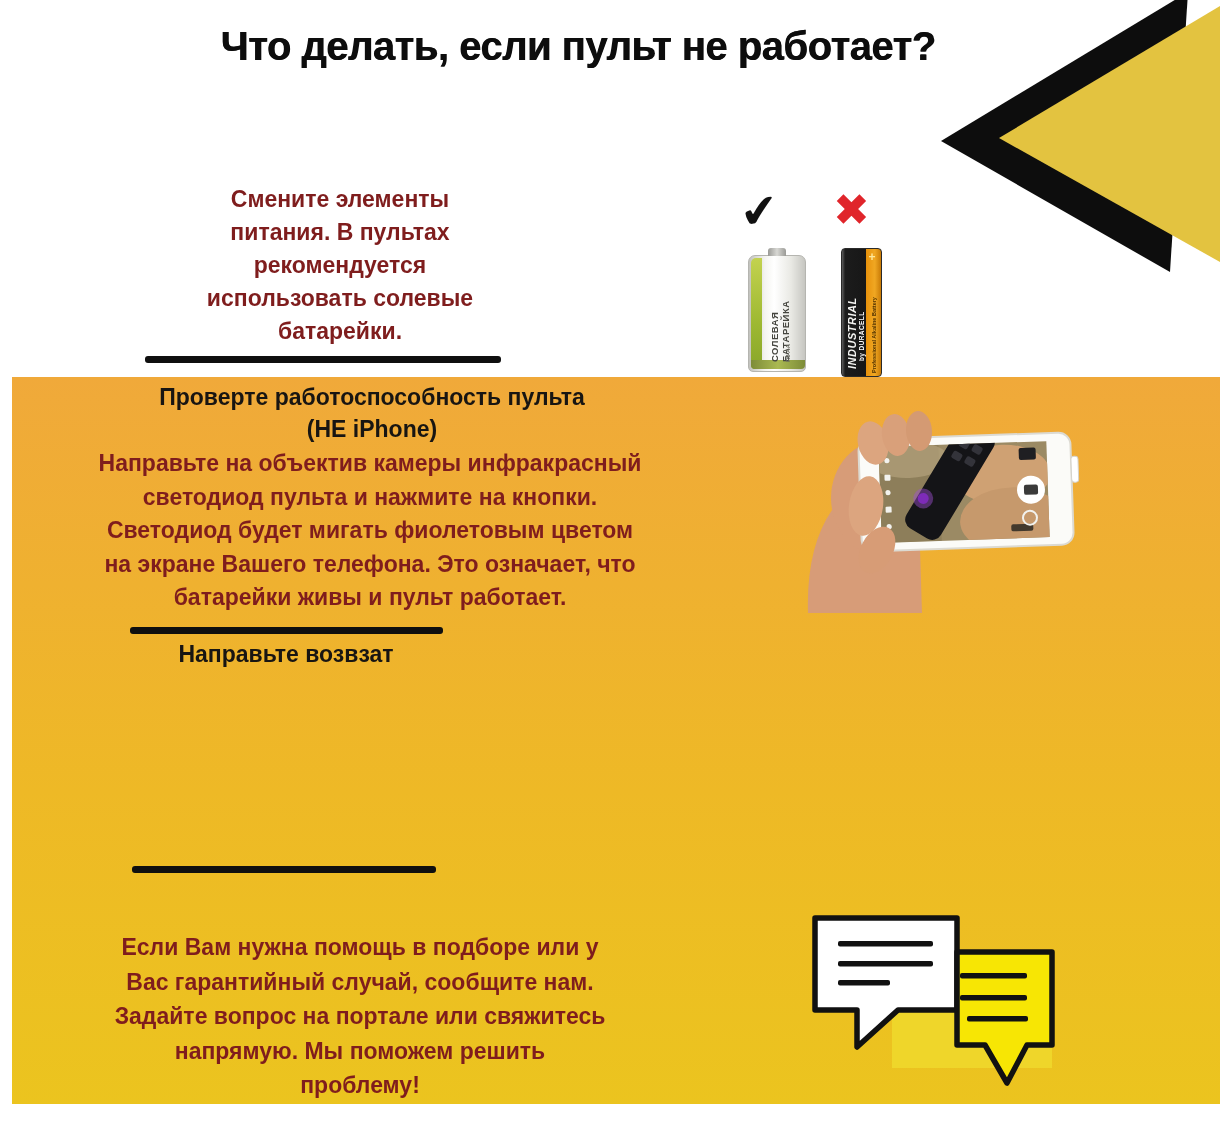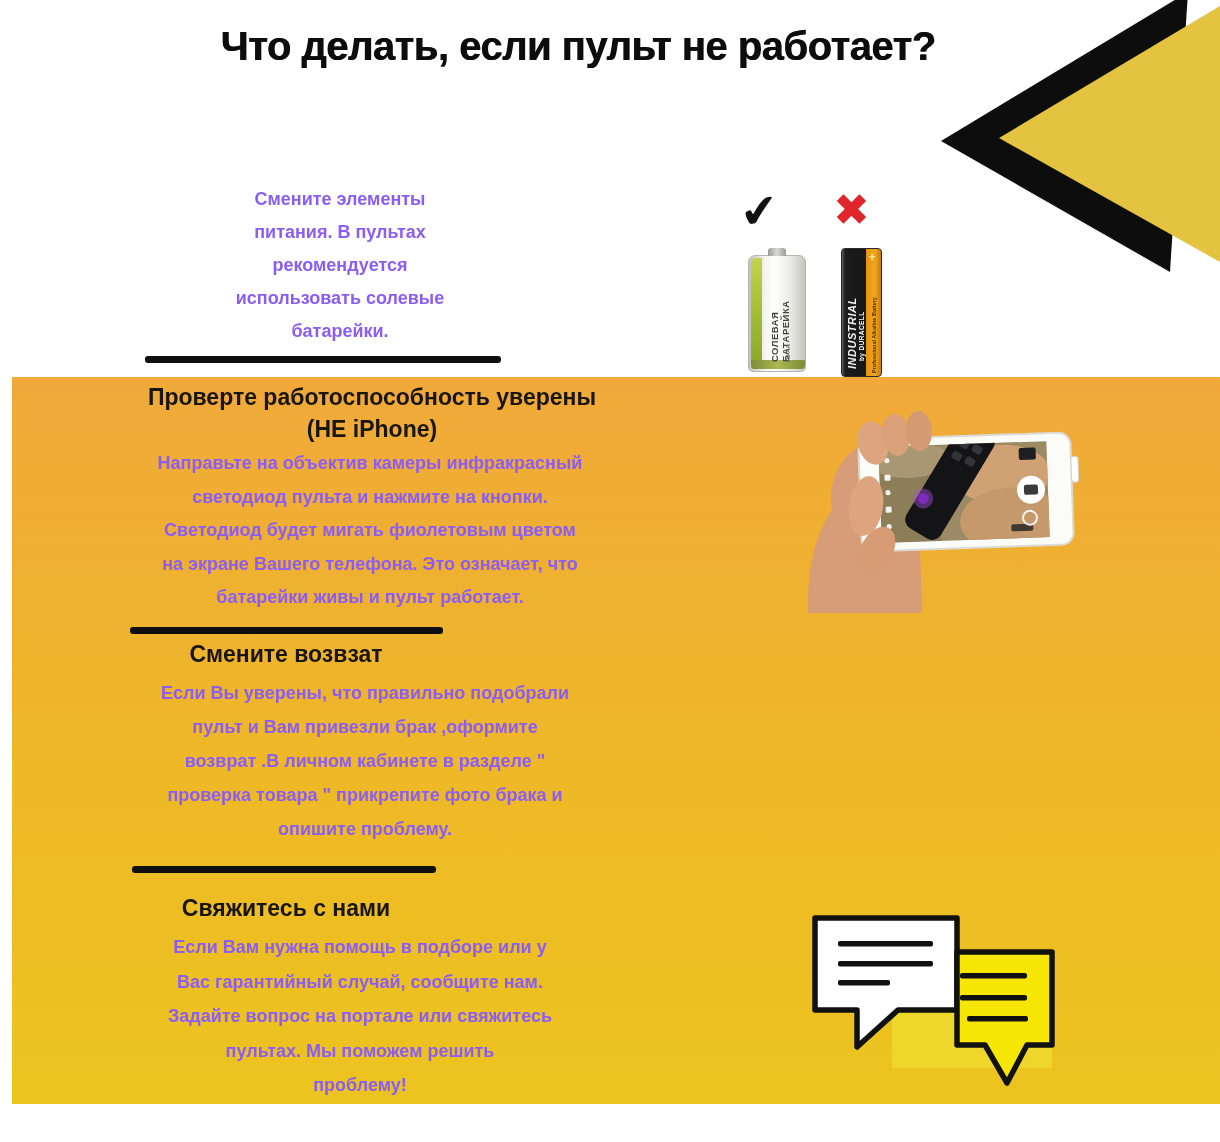--- a/index.html
+++ b/index.html
@@ -9,21 +9,21 @@
     font-family:"Liberation Sans","DejaVu Sans",sans-serif;
     color:#141414;
   }
   .abs{position:absolute;}
   .title{
     top:24px;left:0;width:1156px;text-align:center;
     font-size:40px;font-weight:700;letter-spacing:-0.5px;color:#0d0d0d;
     text-shadow:0.6px 0 #0d0d0d;
   }
   .body-text{
-    font-size:18px;font-weight:700;line-height:33px;color:#8b5cf6;
+    font-size:23px;font-weight:700;line-height:33px;color:#7f1d1d;
     white-space:pre-line;text-align:center;
   }
   .heading-text{
     font-size:23px;font-weight:700;line-height:32px;color:#181512;
     white-space:pre-line;text-align:center;
   }
   .divider{background:#0f0f0f;height:7px;border-radius:3px;}
   .yellow-block{
     left:12px;top:377px;width:1208px;height:753px;
     background:linear-gradient(180deg,#f0a93a 0%,#eeb926 55%,#ebc51e 100%);
@@ -104,21 +104,21 @@
 
   <div class="abs bat-dur">
     <div class="brand vtext">INDUSTRIAL</div>
     <div class="brand2 vtext">by DURACELL</div>
     <div class="orange-text vtext">Professional Alkaline Battery</div>
     <div class="plus">+</div>
   </div>
 
   <div class="abs yellow-block"></div>
 
-  <div class="abs heading-text" style="top:381px;left:52px;width:640px;">Проверте  работоспособность уверены
+  <div class="abs heading-text" style="top:381px;left:52px;width:640px;">Проверте  работоспособность пульта
 (НЕ iPhone)</div>
   <div class="abs body-text" style="top:447px;left:40px;width:660px;line-height:33.5px;text-align:center;">Направьте на объектив камеры инфракрасный
 светодиод пульта и нажмите на кнопки.
 Светодиод будет мигать фиолетовым цветом
 на экране Вашего телефона. Это означает, что
 батарейки живы и пульт работает.</div>
 
   <svg class="abs" style="left:780px;top:398px;width:330px;height:215px;" viewBox="0 0 330 215">
 
     <path d="M28,215 Q26,150 52,112 Q70,86 100,80 L138,86 L142,215 Z" fill="#d79c78"></path>
@@ -163,33 +163,27 @@
     </g>
 
     <ellipse cx="93" cy="45" rx="15" ry="22" fill="#dca57f" transform="rotate(-14 93 45)"></ellipse>
     <ellipse cx="116" cy="37" rx="14" ry="21" fill="#d9a07a" transform="rotate(-8 116 37)"></ellipse>
     <ellipse cx="139" cy="33" rx="13" ry="20" fill="#d49a73" transform="rotate(-4 139 33)"></ellipse>
     <ellipse cx="86" cy="108" rx="17" ry="30" fill="#dca57f" transform="rotate(8 86 108)"></ellipse>
     <ellipse cx="97" cy="152" rx="16" ry="25" fill="#d79c76" transform="rotate(28 97 152)"></ellipse>
   </svg>
 
   <div class="abs divider" style="top:627px;left:130px;width:313px;"></div>
-  <div class="abs heading-text" style="top:638px;left:36px;width:500px;">Смените возвзат</div>
-  <div class="abs body-text" style="top:676px;left:45px;width:640px;line-height:34px;">Если Вы уверены, что правильно подобрали
-пульт и Вам привезли брак ,оформите
-возврат .В личном кабинете   в разделе "
-проверка товара " прикрепите фото брака и
-опишите проблему.</div>
+  <div class="abs heading-text" style="top:638px;left:36px;width:500px;">Направьте возвзат</div>
 
   <div class="abs divider" style="top:866px;left:132px;width:304px;"></div>
-  <div class="abs heading-text" style="top:892px;left:36px;width:500px;">Свяжитесь с нами</div>
   <div class="abs body-text" style="top:930px;left:70px;width:580px;line-height:34.5px;">Если Вам нужна помощь в подборе или у
 Вас гарантийный случай, сообщите нам.
 Задайте вопрос на портале или свяжитесь
-пультах. Мы поможем решить
+напрямую. Мы поможем решить
 проблему!</div>
 
   <svg class="abs" style="left:795px;top:900px;width:310px;height:195px;" viewBox="0 0 310 195">
     <rect x="97" y="108" width="160" height="60" fill="#efd62a"></rect>
 
     <path d="M20,18 H162 V110 H103 L62,147 V110 H20 Z" fill="#ffffff" stroke="#111111" stroke-width="5.5" stroke-linejoin="round"></path>
     <rect x="43" y="41" width="95" height="5.5" rx="2" fill="#111111"></rect>
     <rect x="43" y="61" width="95" height="5.5" rx="2" fill="#111111"></rect>
     <rect x="43" y="80" width="52" height="5.5" rx="2" fill="#111111"></rect>
 

